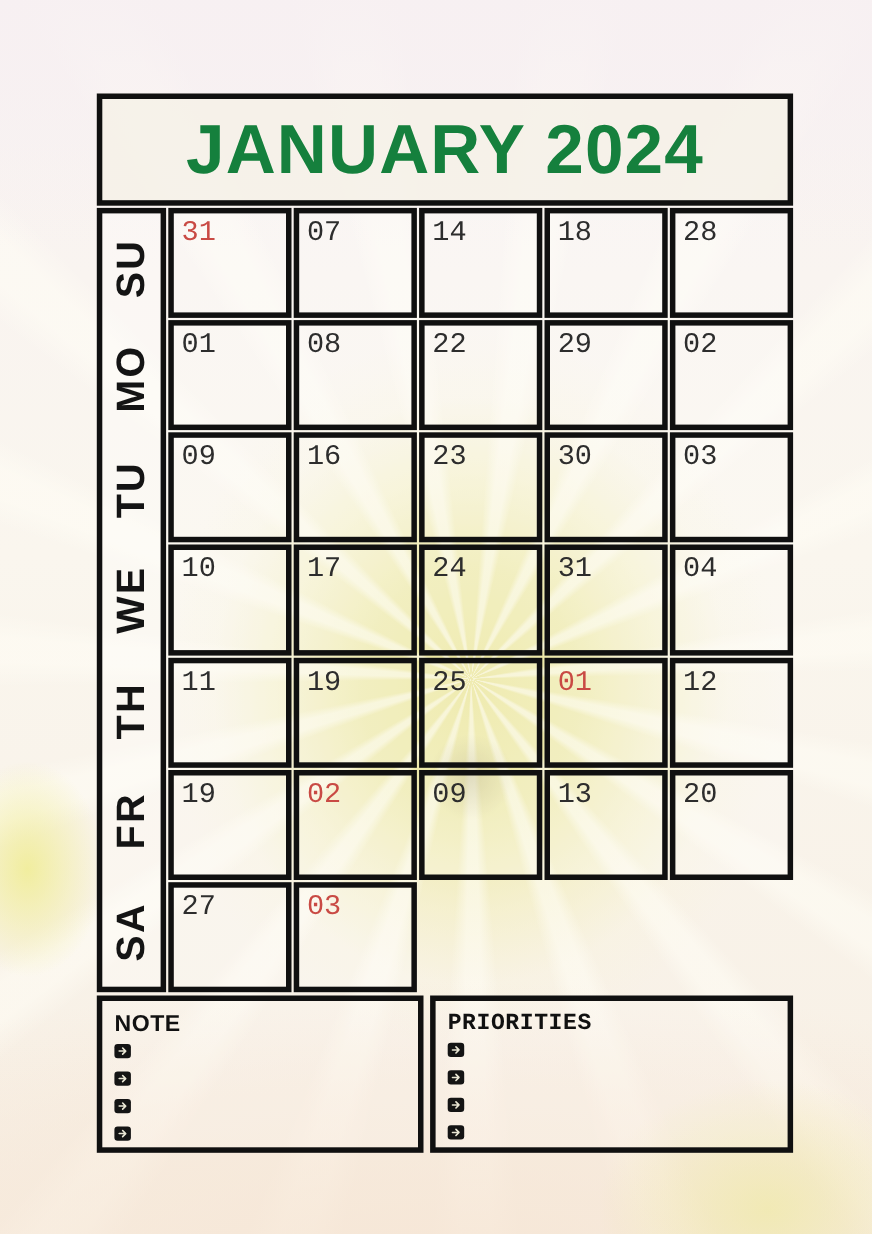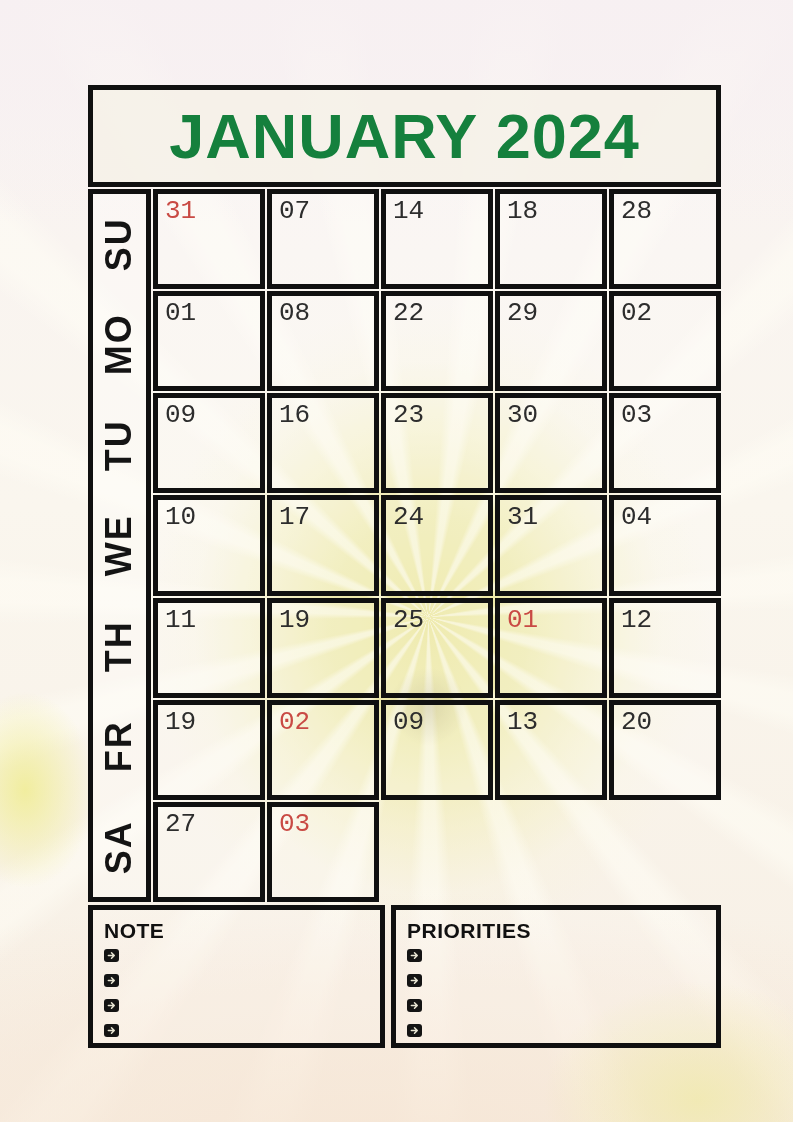--- a/index.html
+++ b/index.html
@@ -78,21 +78,21 @@
     height:143px;flex:0 0 143px;
     display:flex;gap:6px;justify-content:center;
   }
   .note-box,.priorities-box{
     box-sizing:border-box;
     border:5px solid var(--ink);
     background:rgba(255,255,255,0.15);
     padding:9px 12px 8px 11px;
   }
   .note-box{width:297px;flex:0 0 297px;}
-  .priorities-box{flex:1;}
+  .priorities-box{flex:1;font-family:Liberation Mono, monospace;}
   .box-heading{
     font-weight:bold;font-size:21px;letter-spacing:0.5px;color:#111;
   }
   .bullets{margin-top:6px;display:flex;flex-direction:column;gap:12px;}
   .bullet{
     width:15px;height:13px;border-radius:3px;
     background:#141414;
     display:flex;align-items:center;justify-content:center;
   }
   .bullet svg{display:block;}

